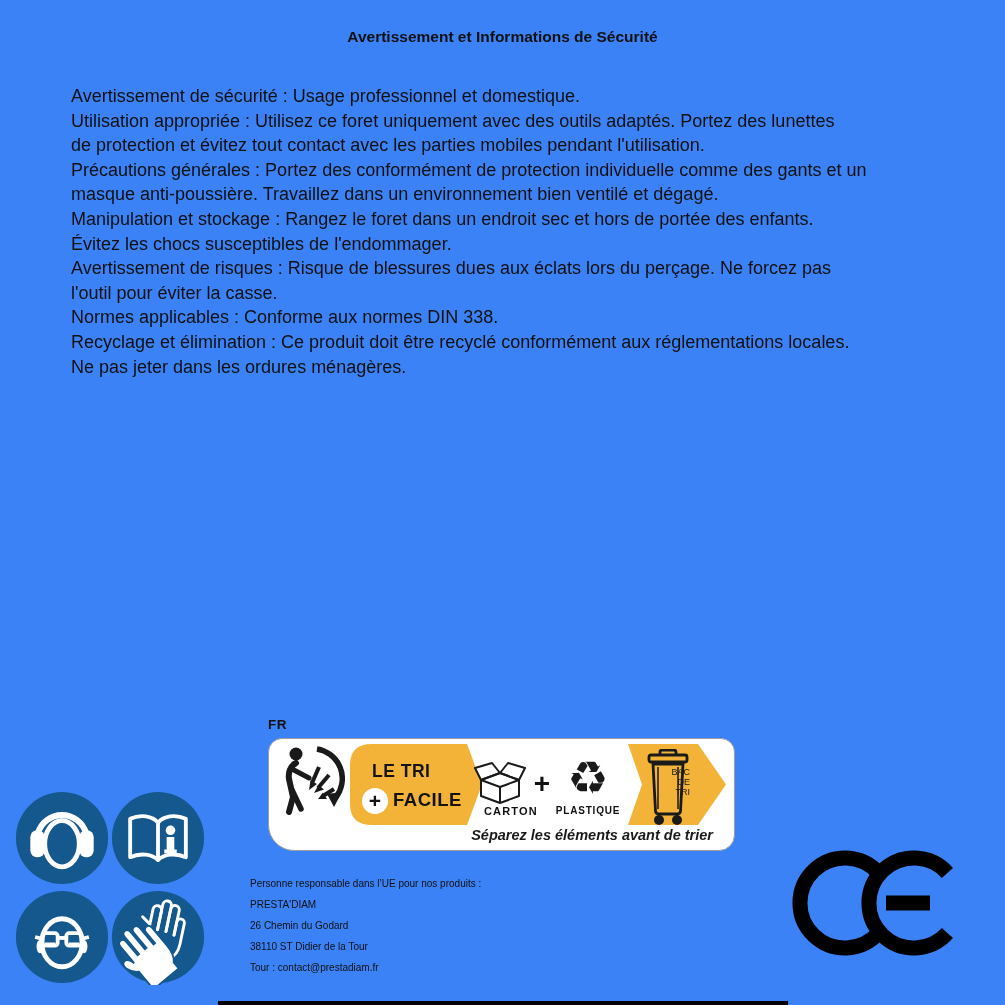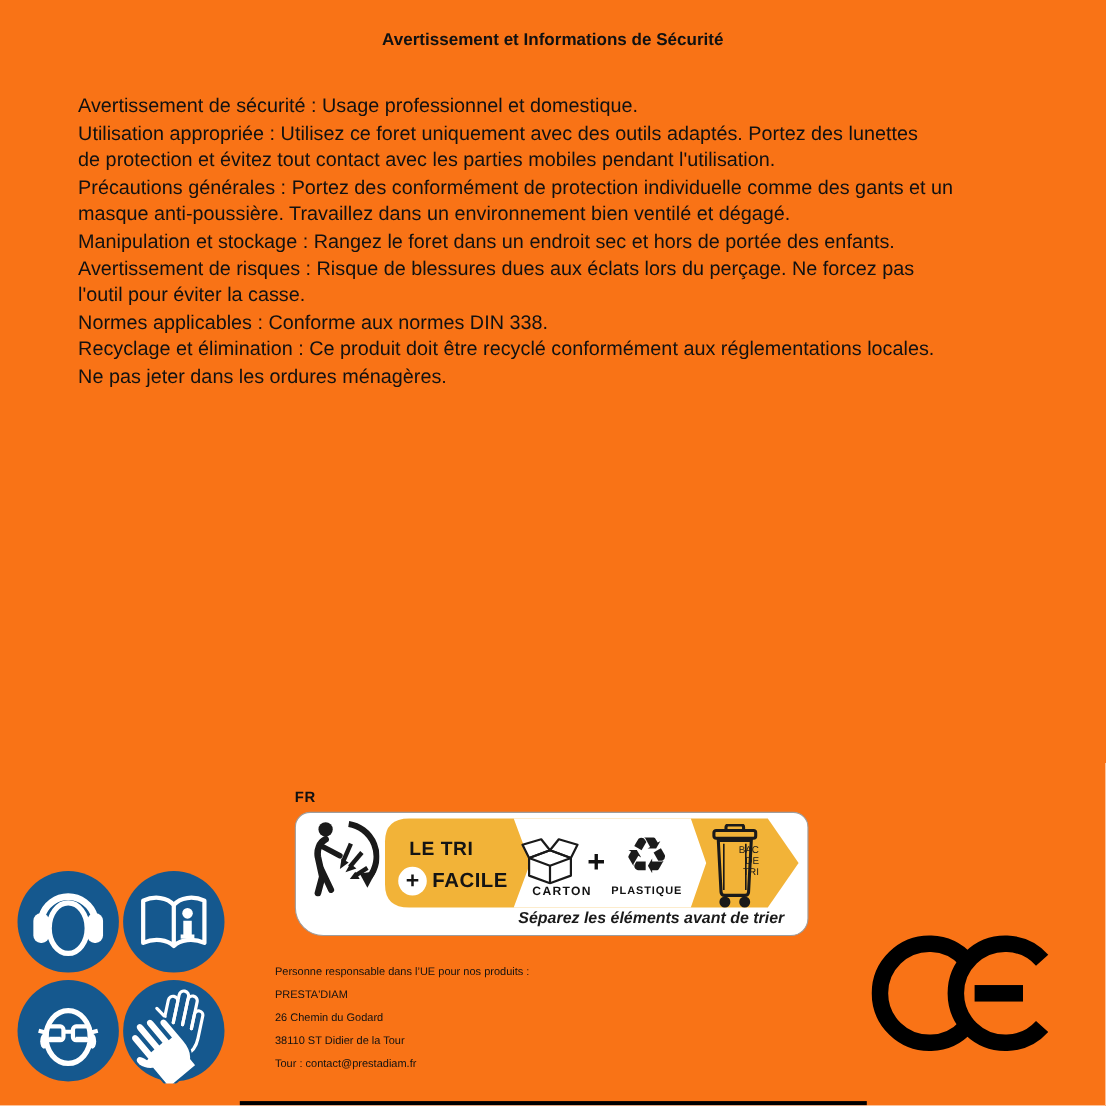--- a/index.html
+++ b/index.html
@@ -1,16 +1,16 @@
 <!DOCTYPE html>
 <html><head>
 <meta charset="utf-8">
 <style>
   html,body{margin:0;padding:0;background:#fff;}
-  #page{position:relative;width:1005px;height:1005px;background:#f97316;overflow:hidden;
+  #page{position:relative;width:1005px;height:1005px;background:#3b82f6;overflow:hidden;
         font-family:"Liberation Sans",sans-serif;color:#111;}
   .abs{position:absolute;}
   #doc-title{top:28px;left:0;width:1005px;text-align:center;font-size:15.5px;font-weight:bold;}
   #safety-text{top:84px;left:71px;width:900px;font-size:18px;line-height:24.6px;}
   
   #fr-code{top:717px;left:268px;font-size:13.5px;font-weight:bold;letter-spacing:.5px;}
   #tri-label-box{top:738px;left:268px;width:465px;height:111px;background:#fff;
       border:1.6px solid #9d9d9d;border-radius:14px 14px 16px 26px;}
   #tri-band-svg{top:738px;left:268px;}
   #le-tri{top:761px;left:372px;font-size:17.5px;font-weight:bold;letter-spacing:.5px;color:#141414;}
@@ -43,20 +43,21 @@
 
   <div class="abs" id="doc-title">Avertissement et Informations de Sécurité</div>
 
   <div class="abs" id="safety-text">
       <div>Avertissement de sécurité : Usage professionnel et domestique.</div>
       <div>Utilisation appropriée : Utilisez ce foret uniquement avec des outils adaptés. Portez des lunettes</div>
       <div>de protection et évitez tout contact avec les parties mobiles pendant l'utilisation.</div>
       <div>Précautions générales : Portez des conformément de protection individuelle comme des gants et un</div>
       <div>masque anti-poussière. Travaillez dans un environnement bien ventilé et dégagé.</div>
       <div>Manipulation et stockage : Rangez le foret dans un endroit sec et hors de portée des enfants.</div>
+      <div>Évitez les chocs susceptibles de l'endommager.</div>
       <div>Avertissement de risques : Risque de blessures dues aux éclats lors du perçage. Ne forcez pas</div>
       <div>l'outil pour éviter la casse.</div>
       <div>Normes applicables : Conforme aux normes DIN 338.</div>
       <div>Recyclage et élimination : Ce produit doit être recyclé conformément aux réglementations locales.</div>
       <div>Ne pas jeter dans les ordures ménagères.</div>
     </div>
 
   <div class="abs" id="fr-code">FR</div>
   <div class="abs" id="tri-label-box"></div>
 

